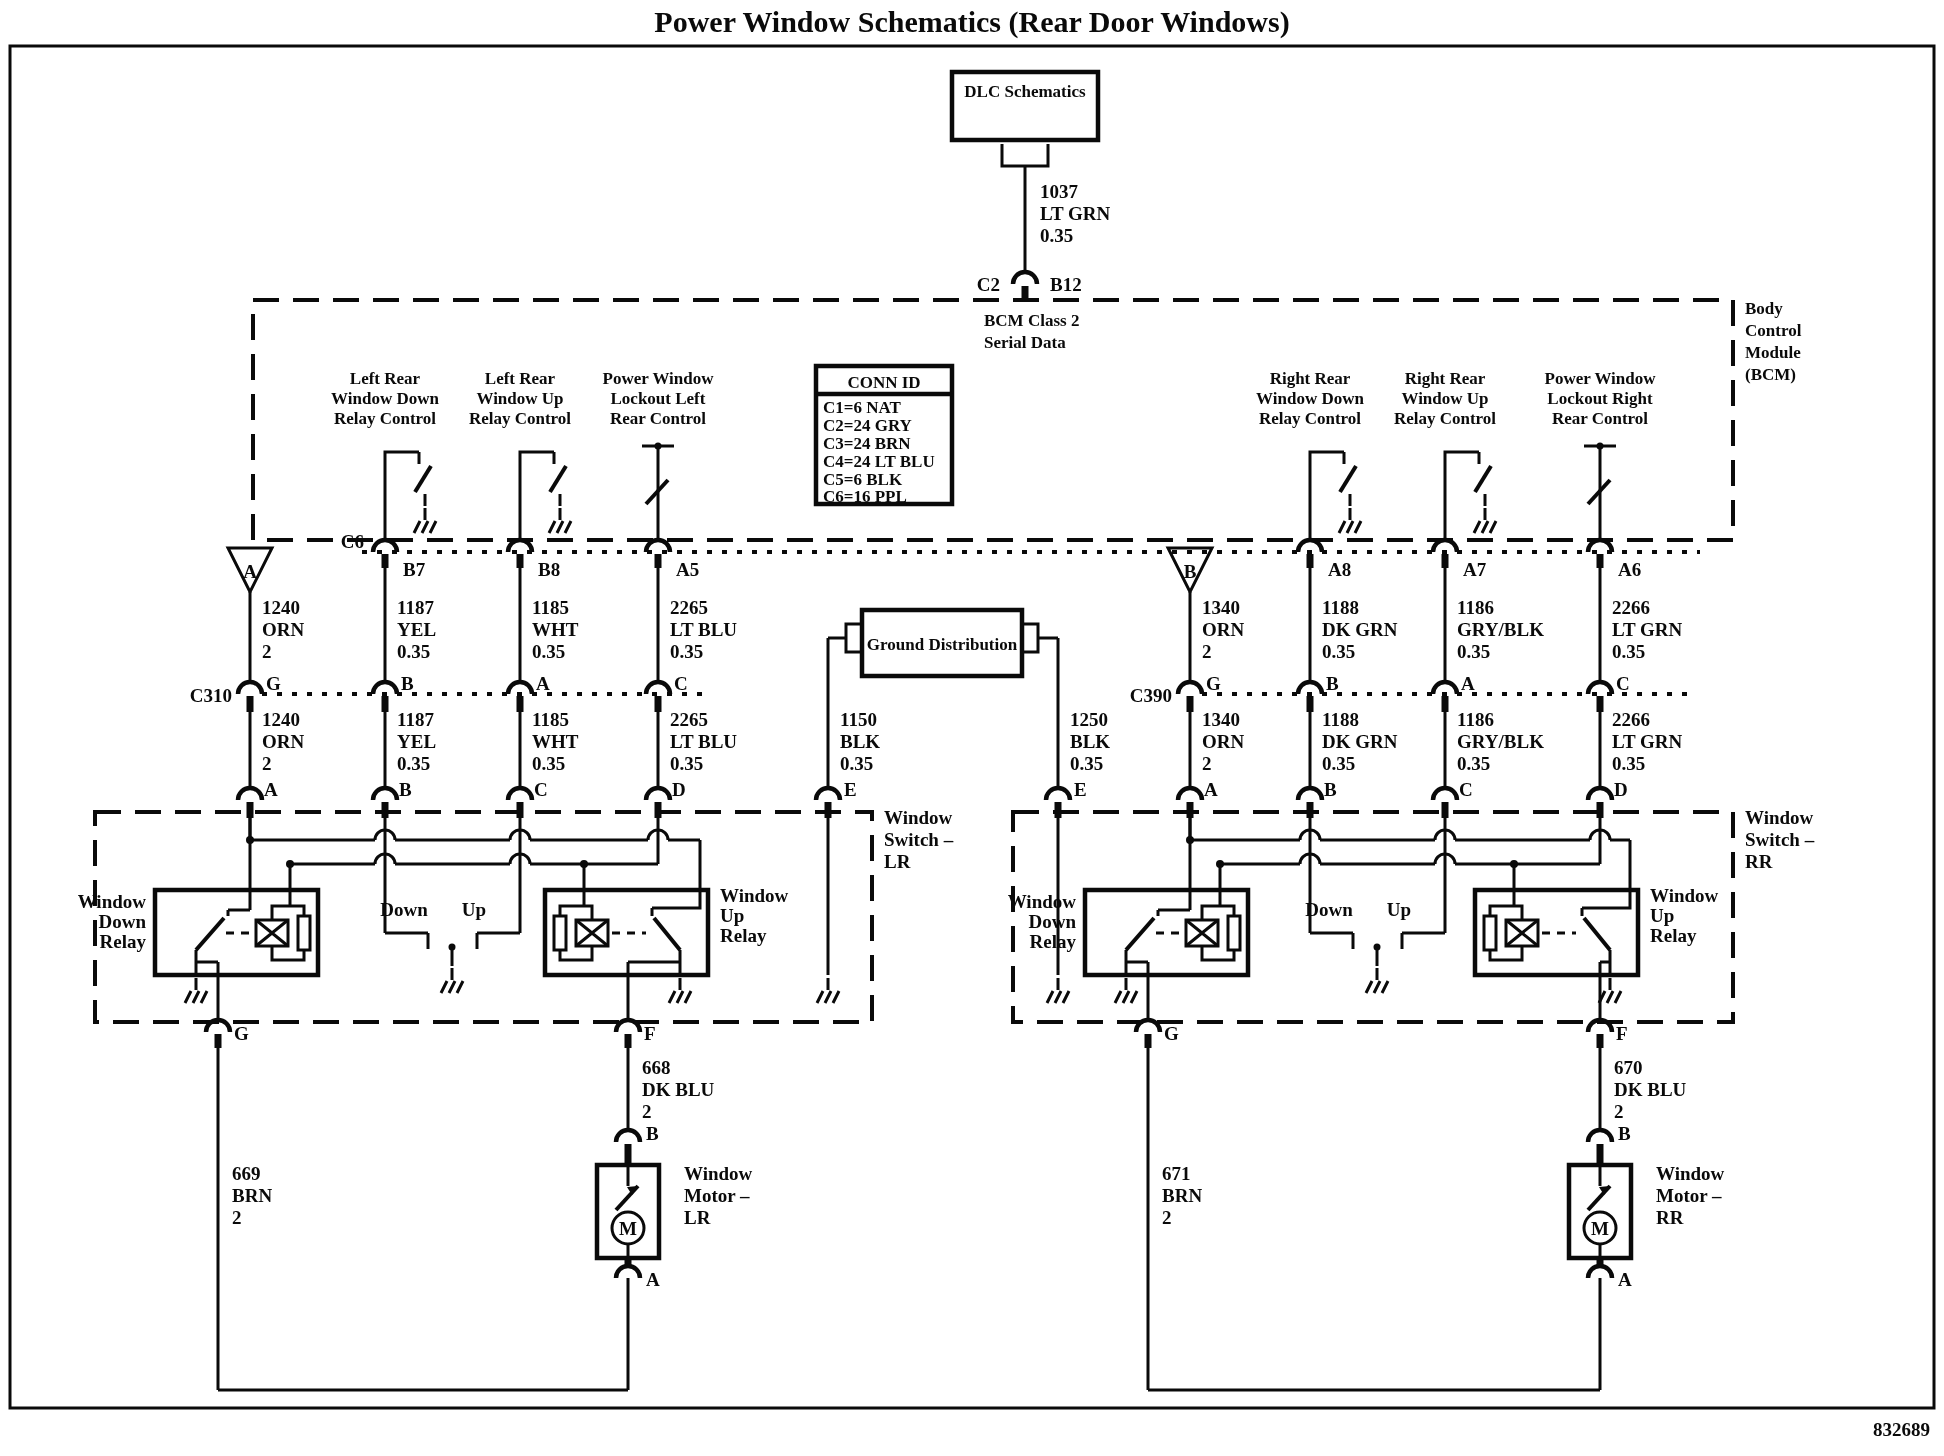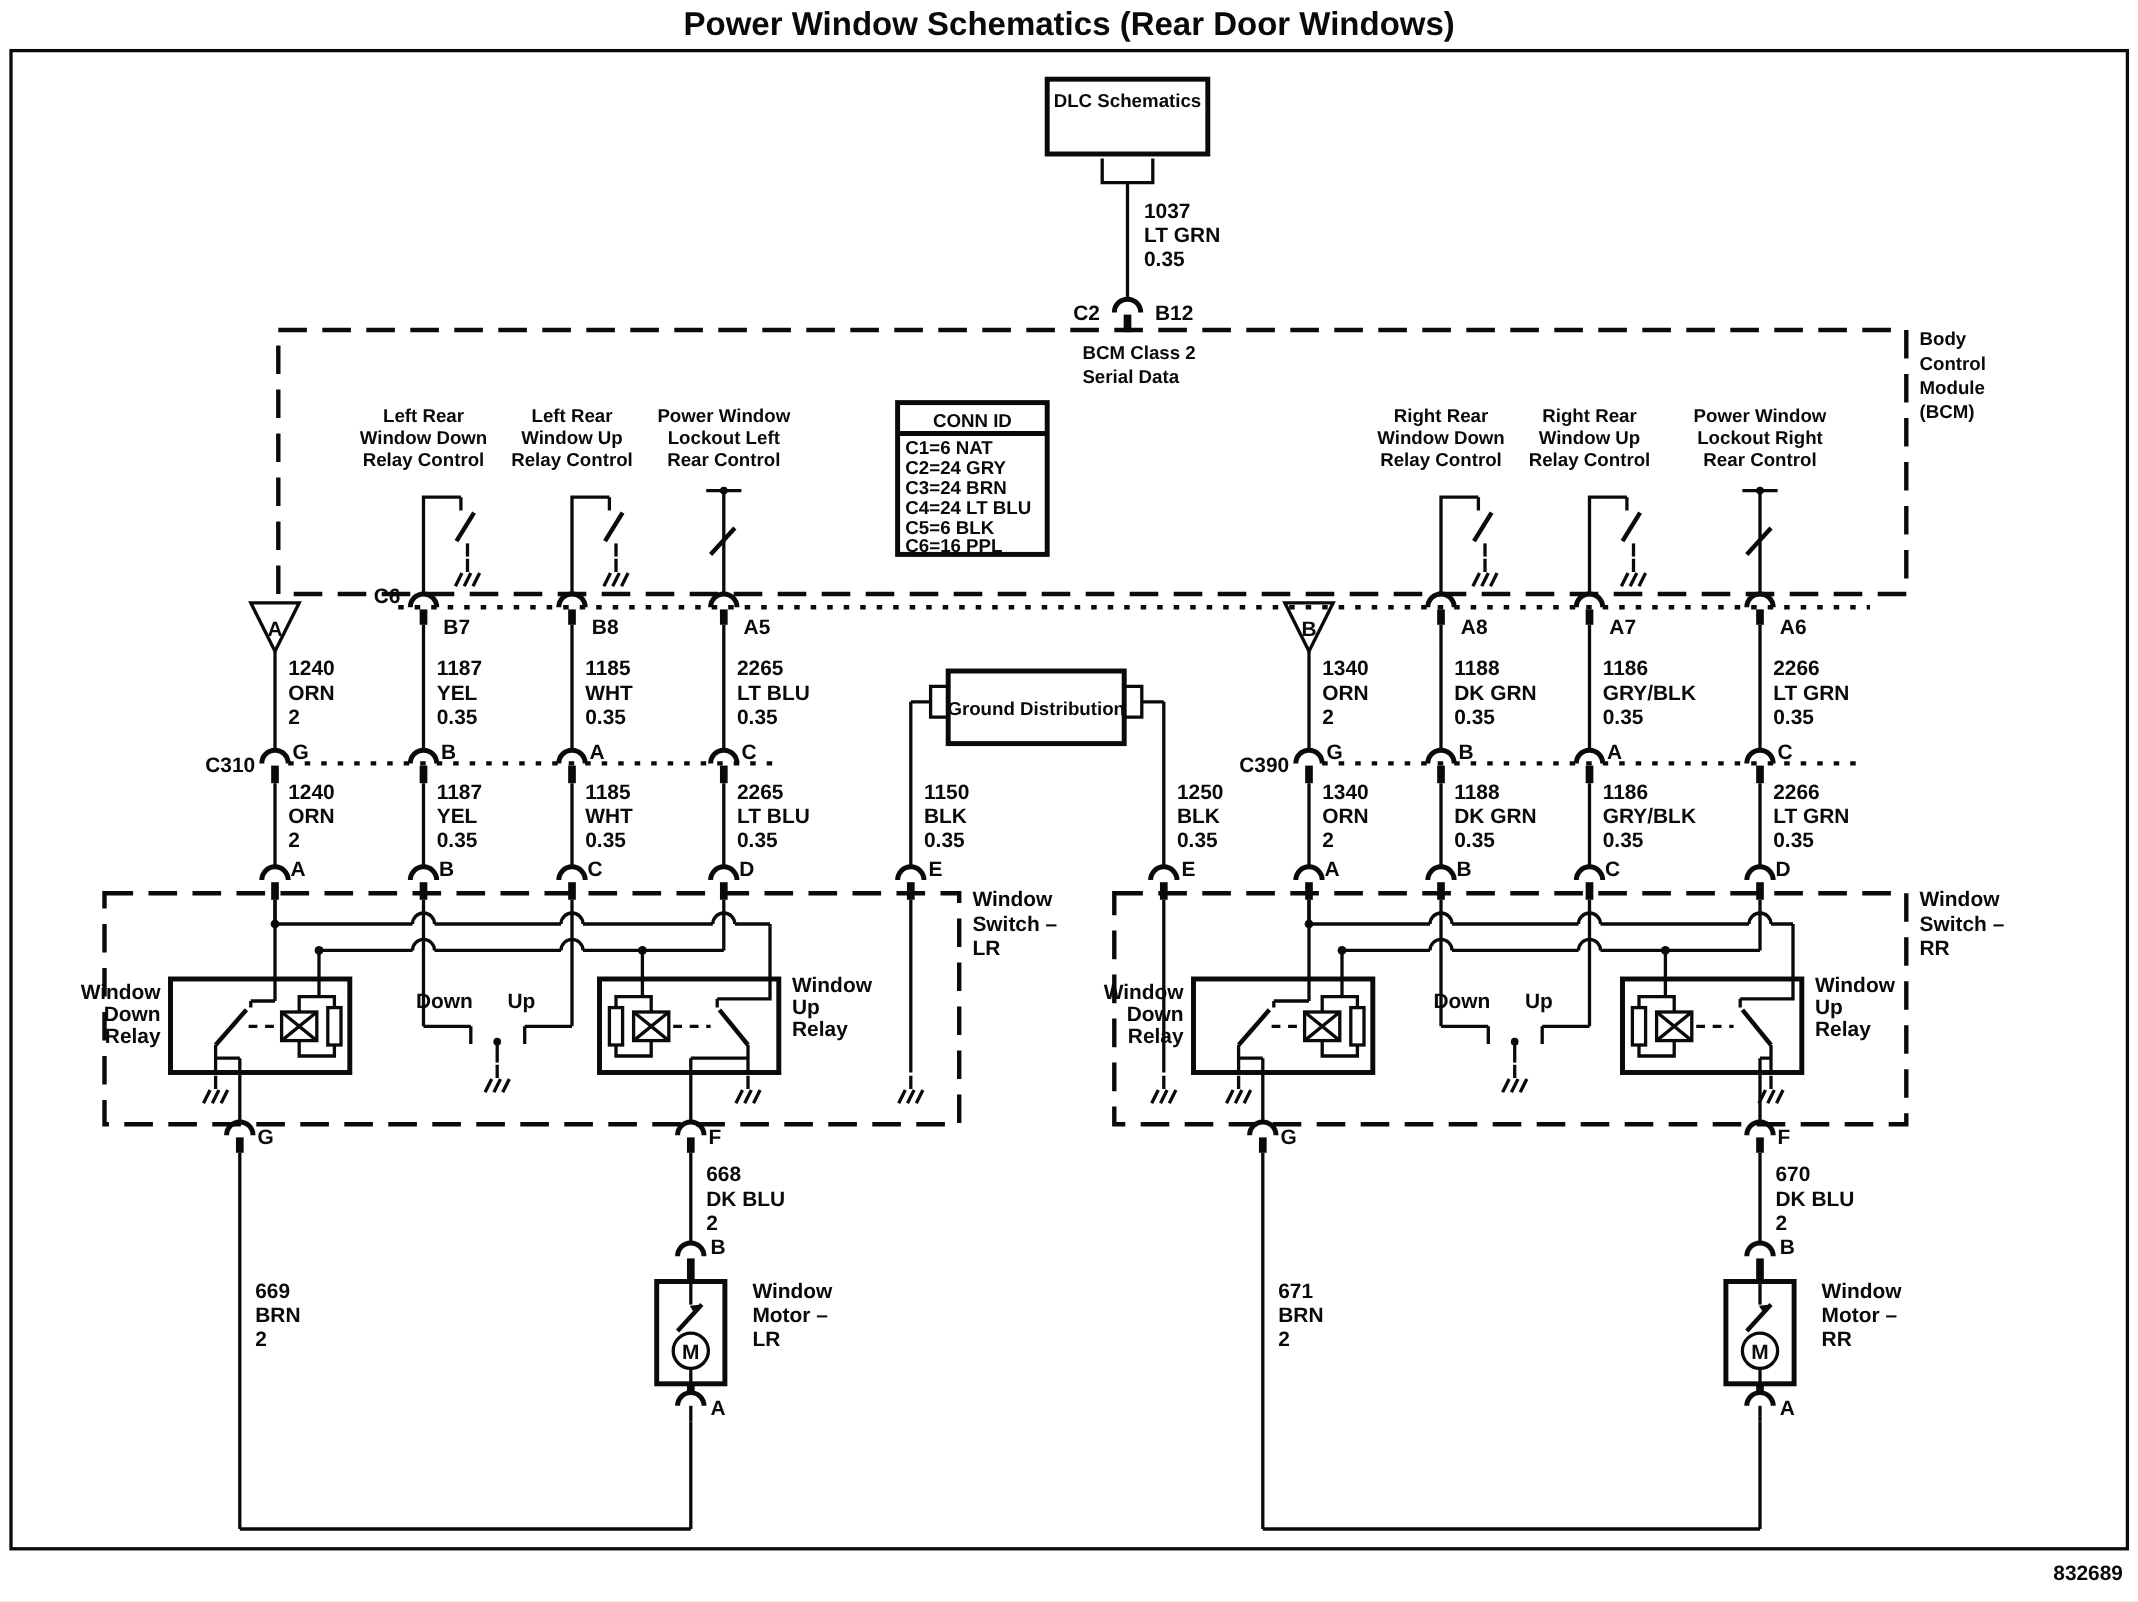--- a/index.html
+++ b/index.html
@@ -1,16 +1,16 @@
 <!DOCTYPE html>
 <html><head>
 <meta charset="utf-8">
 <style>
   html,body{margin:0;padding:0;background:#e8e8e8;}
-  .stage{position:relative;width:1944px;height:1456px;background:#ffffff;font-family:Liberation Sans, sans-serif;overflow:hidden;}
+  .stage{position:relative;width:1944px;height:1456px;background:#ffffff;font-family:Liberation Serif, serif;overflow:hidden;}
   svg{position:absolute;left:0;top:0;}
   .w{stroke:#0a0a0a;stroke-width:3;fill:none;}
   .wt{stroke:#0a0a0a;stroke-width:7;fill:none;}
   .bx{stroke:#0a0a0a;stroke-width:3;fill:none;}
   .bx2{stroke:#0a0a0a;stroke-width:4.5;fill:none;}
   .db{stroke:#0a0a0a;stroke-width:4;fill:none;stroke-dasharray:26 14;}
   .dt{stroke:#0a0a0a;stroke-width:4;fill:none;stroke-dasharray:5 10;}
   .ds{stroke:#0a0a0a;stroke-width:3;fill:none;stroke-dasharray:8 7;}
   .pinp{stroke:#0a0a0a;stroke-width:4.5;fill:none;}
   .blade{stroke:#0a0a0a;stroke-width:4;fill:none;}

